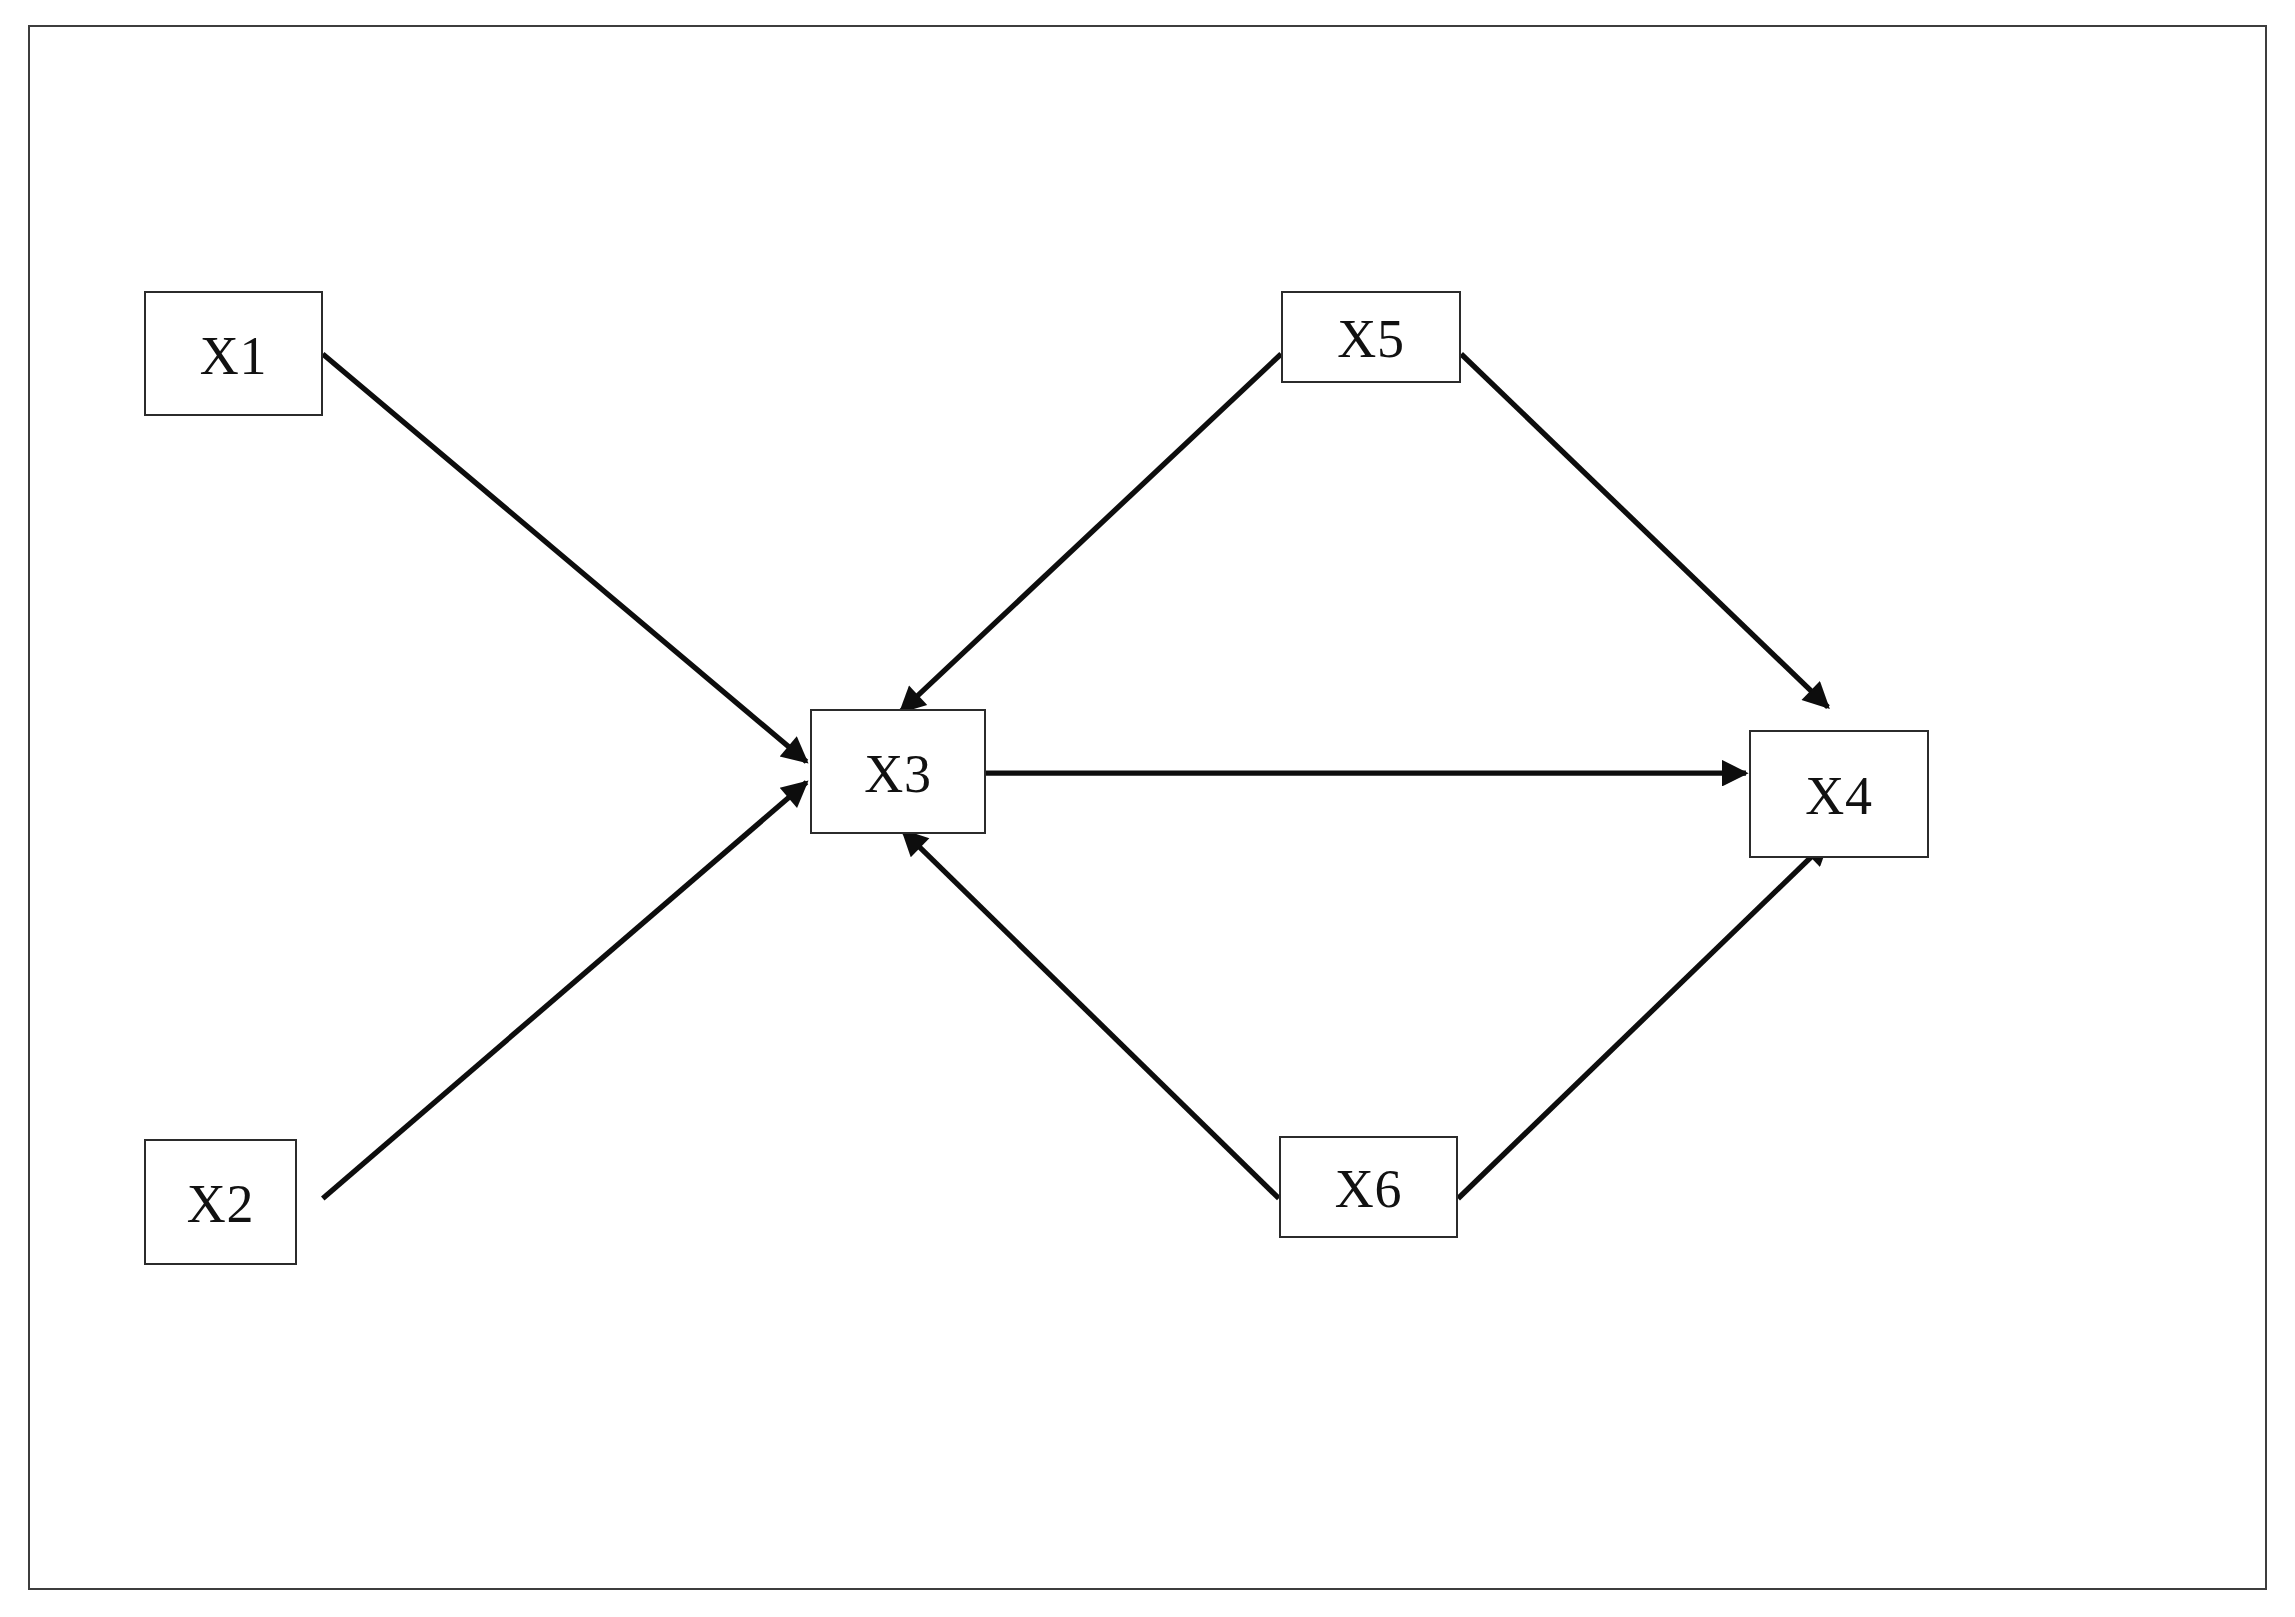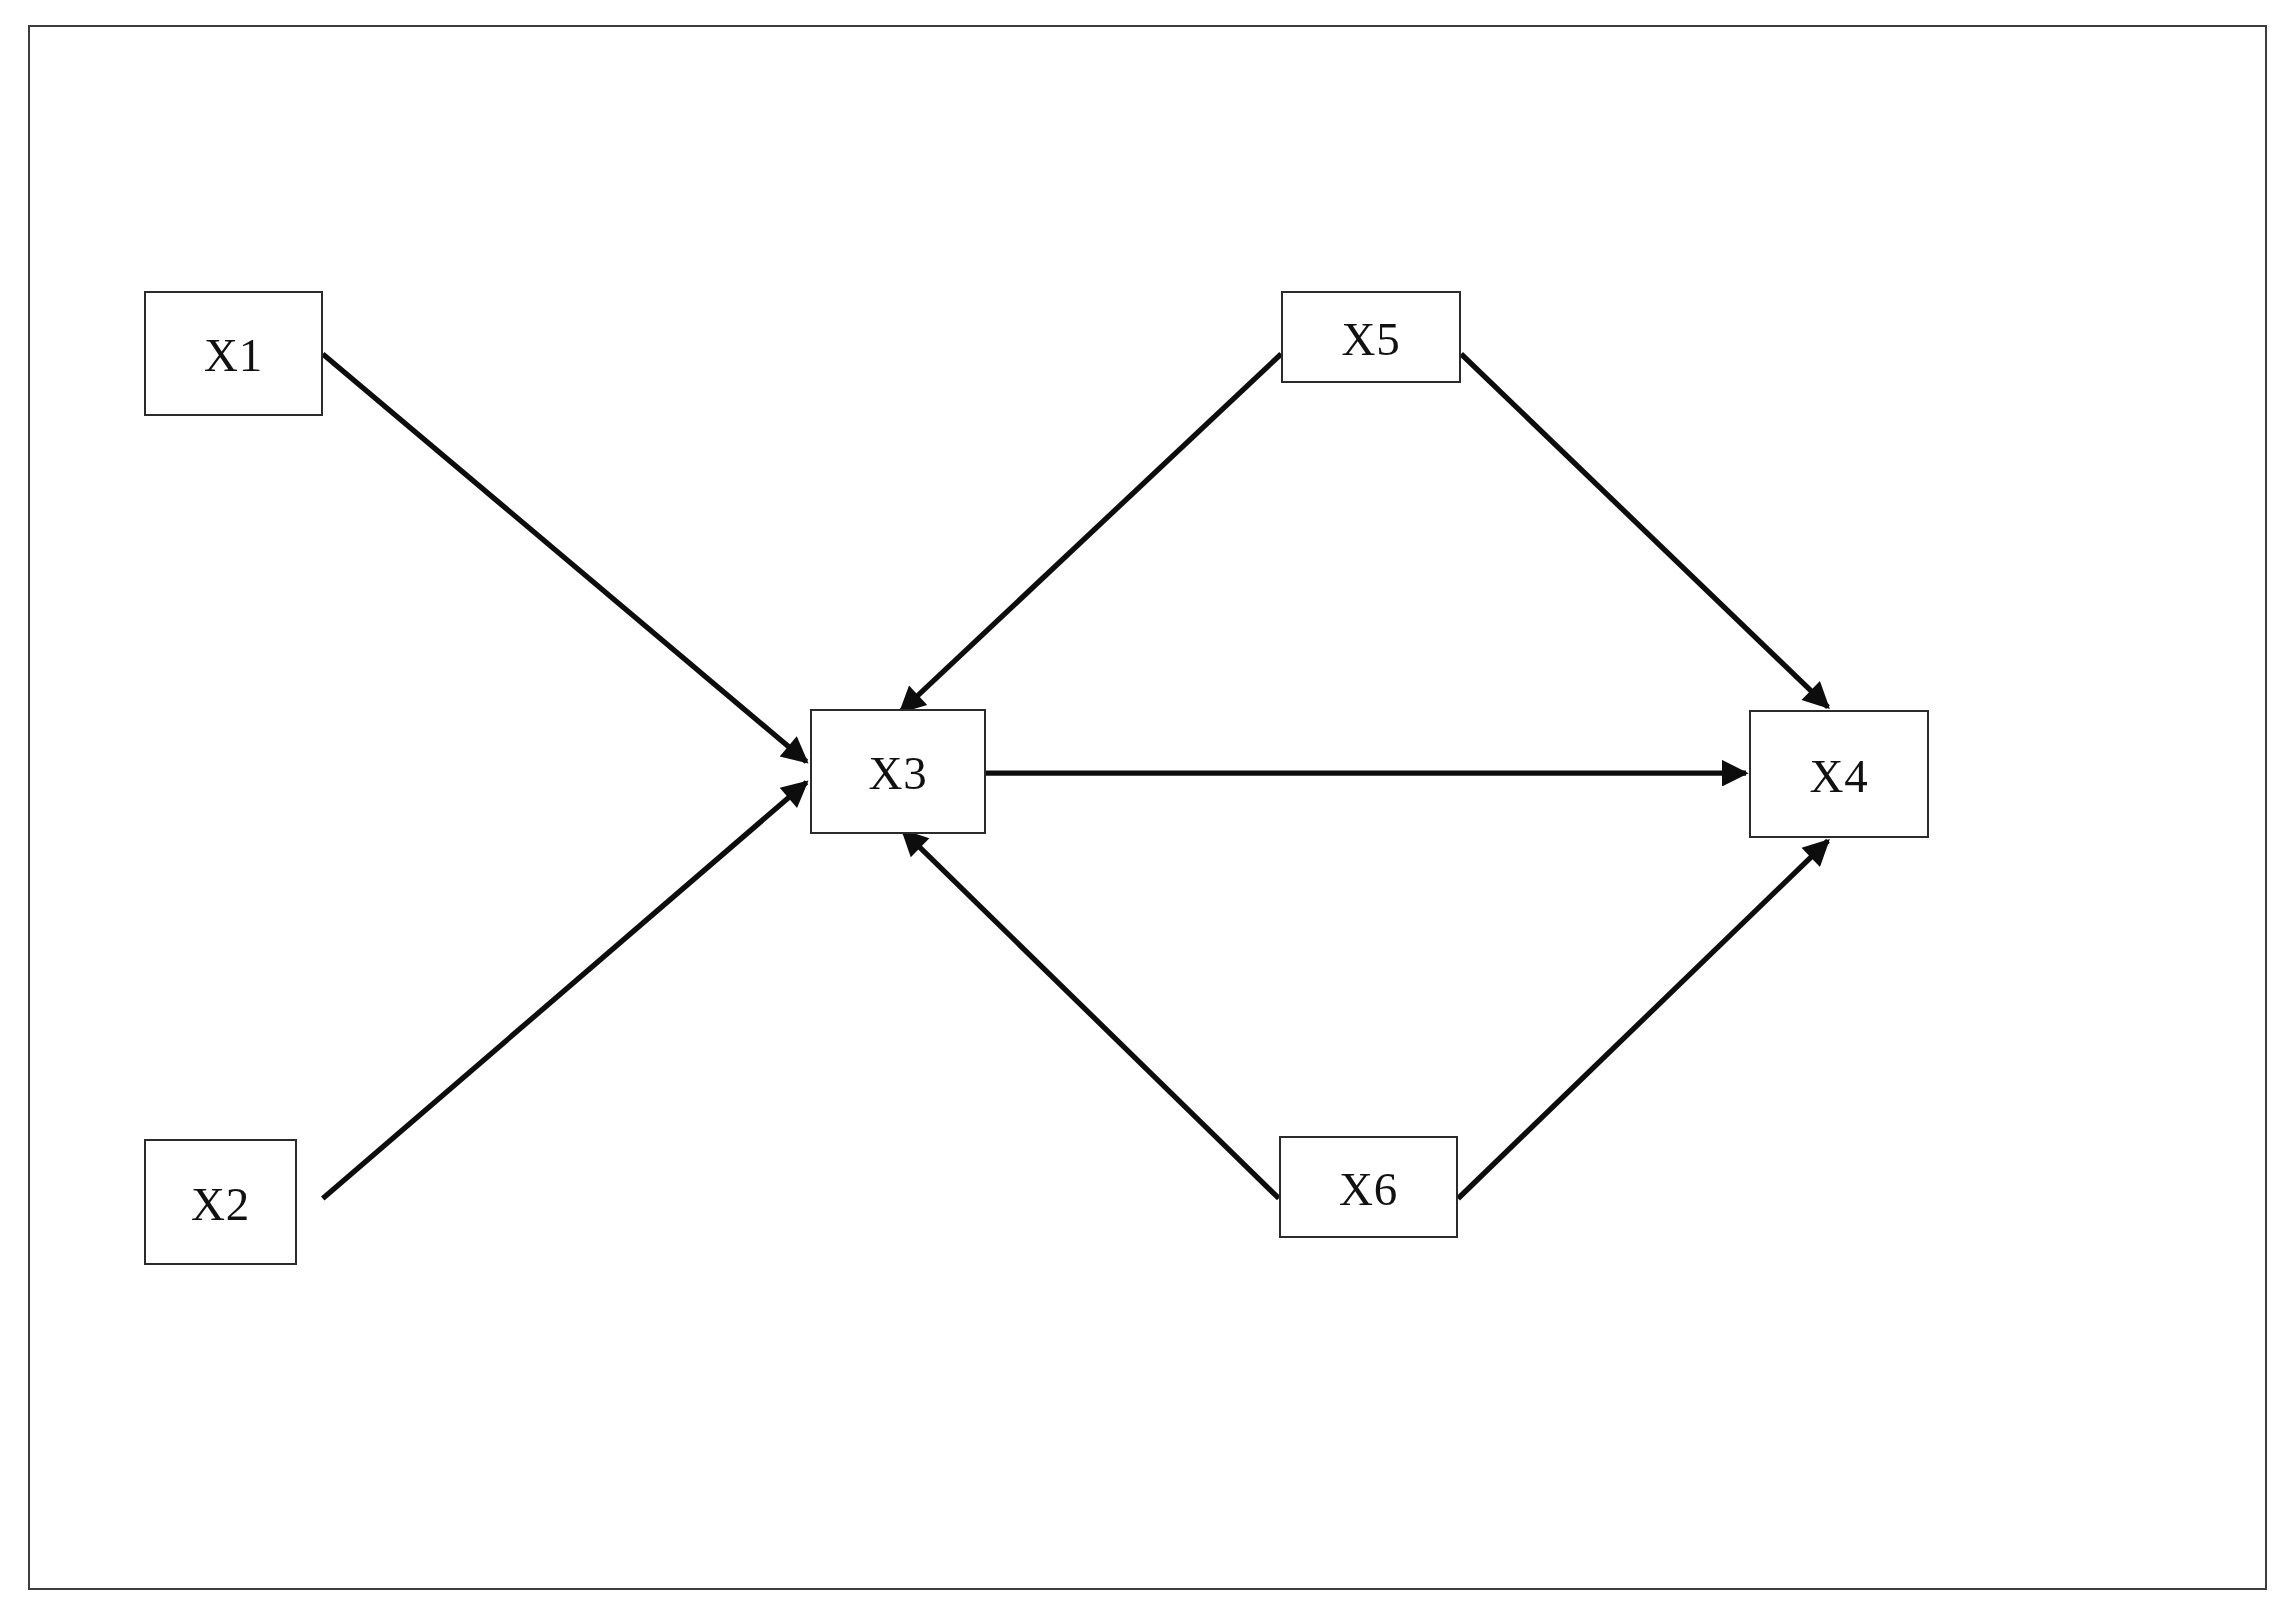--- a/index.html
+++ b/index.html
@@ -20,21 +20,21 @@
     border:2.3px solid var(--border-color);background:transparent;
   }
   svg.edges{position:absolute;left:0;top:0;width:2295px;height:1617px;}
   svg.edges line{stroke:var(--line-color);stroke-width:7px;}
   .arrowhead{fill:var(--line-color);}
   .node{
     position:absolute;background:var(--bg);border:2.3px solid var(--box-border);
     display:flex;align-items:center;justify-content:center;
   }
   .node .node-label{
-    font-size:47px;line-height:1;padding-top:4.6px;letter-spacing:0.8px;
+    font-size:54px;line-height:1;padding-top:4.6px;letter-spacing:0.8px;
     color:var(--text-color);
   }
   .caption{
     position:absolute;left:0;top:1416px;width:2295px;
     text-align:center;font-size:37px;line-height:55px;color:var(--text-color);
   }
   .caption div{white-space:nowrap;}
 </style>
 </head>
 <body>
@@ -63,21 +63,21 @@
   <div id="nodes-layer">
       <div class="node" style="left: 144px; top: 291px; width: 179px; height: 125px;">
         <span class="node-label">X1</span>
       </div>
       <div class="node" style="left: 144px; top: 1139px; width: 153px; height: 126px;">
         <span class="node-label">X2</span>
       </div>
       <div class="node" style="left: 810px; top: 709px; width: 176px; height: 125px;">
         <span class="node-label">X3</span>
       </div>
-      <div class="node" style="left: 1749px; top: 710px; width: 180px; height: 128px;">
+      <div class="node" style="left: 1749px; top: 730px; width: 180px; height: 128px;">
         <span class="node-label">X4</span>
       </div>
       <div class="node" style="left: 1281px; top: 291px; width: 180px; height: 92px;">
         <span class="node-label">X5</span>
       </div>
       <div class="node" style="left: 1279px; top: 1136px; width: 179px; height: 102px;">
         <span class="node-label">X6</span>
       </div>
     </div>
 

